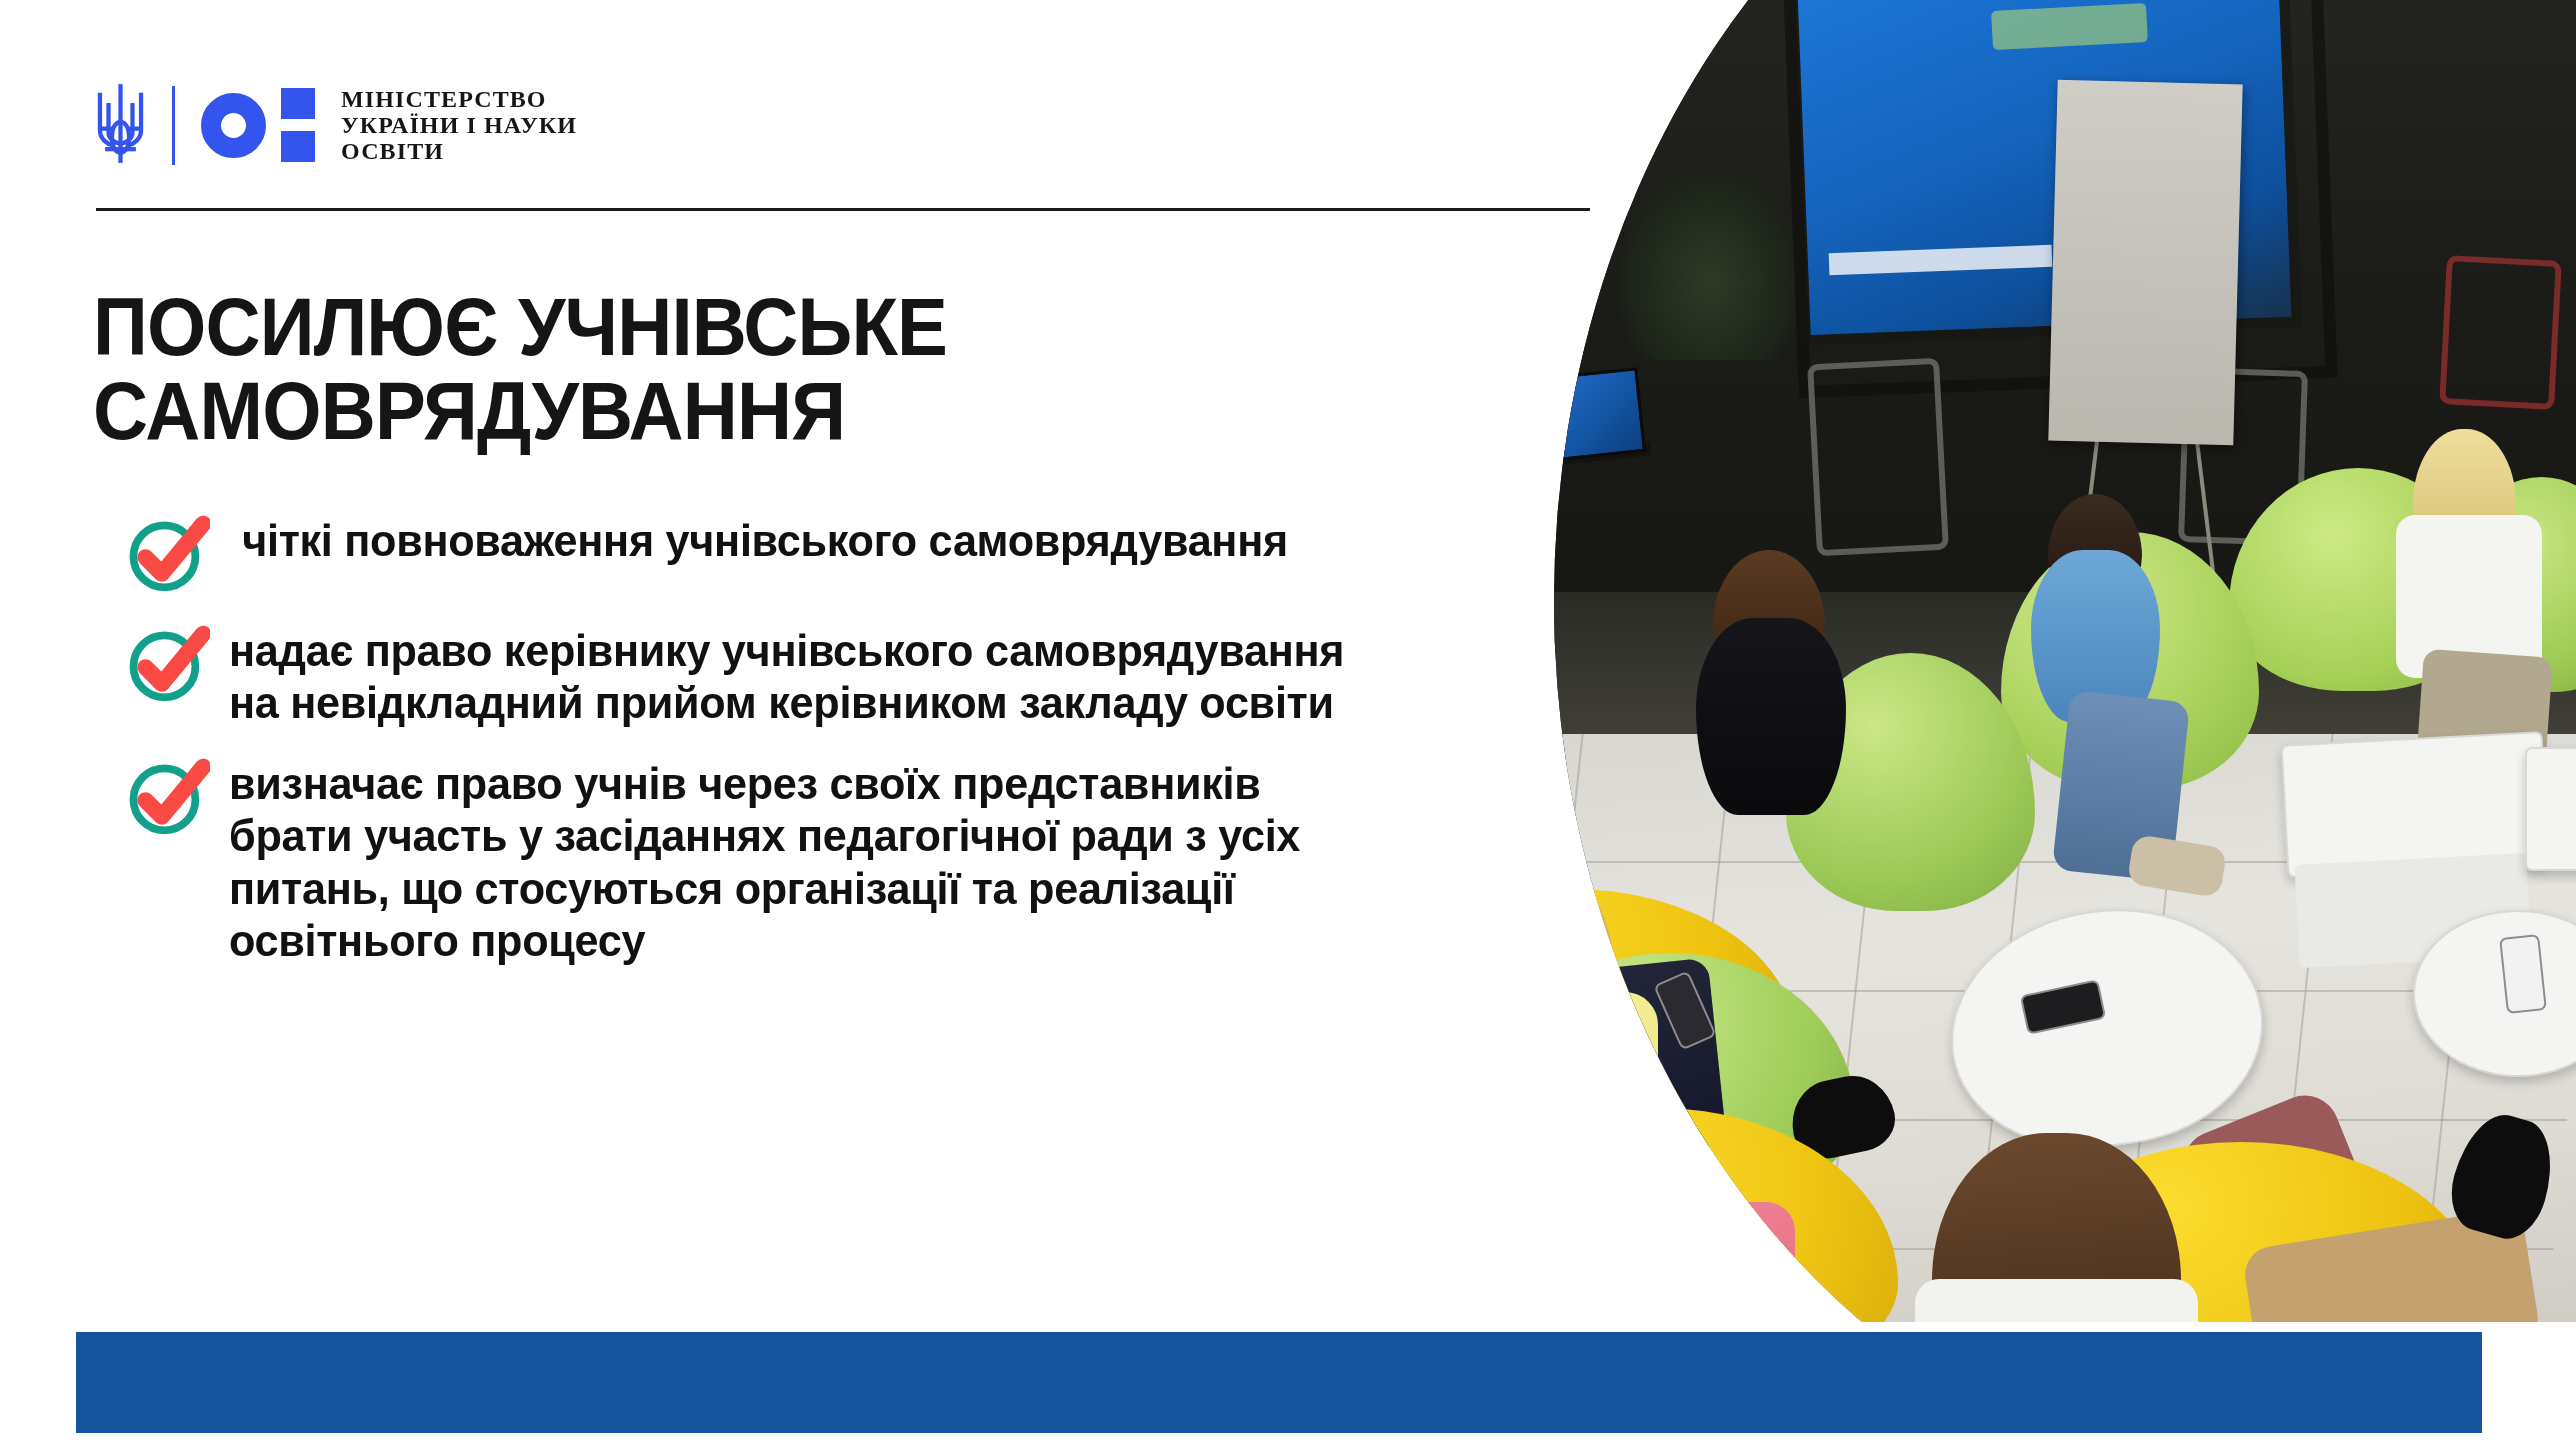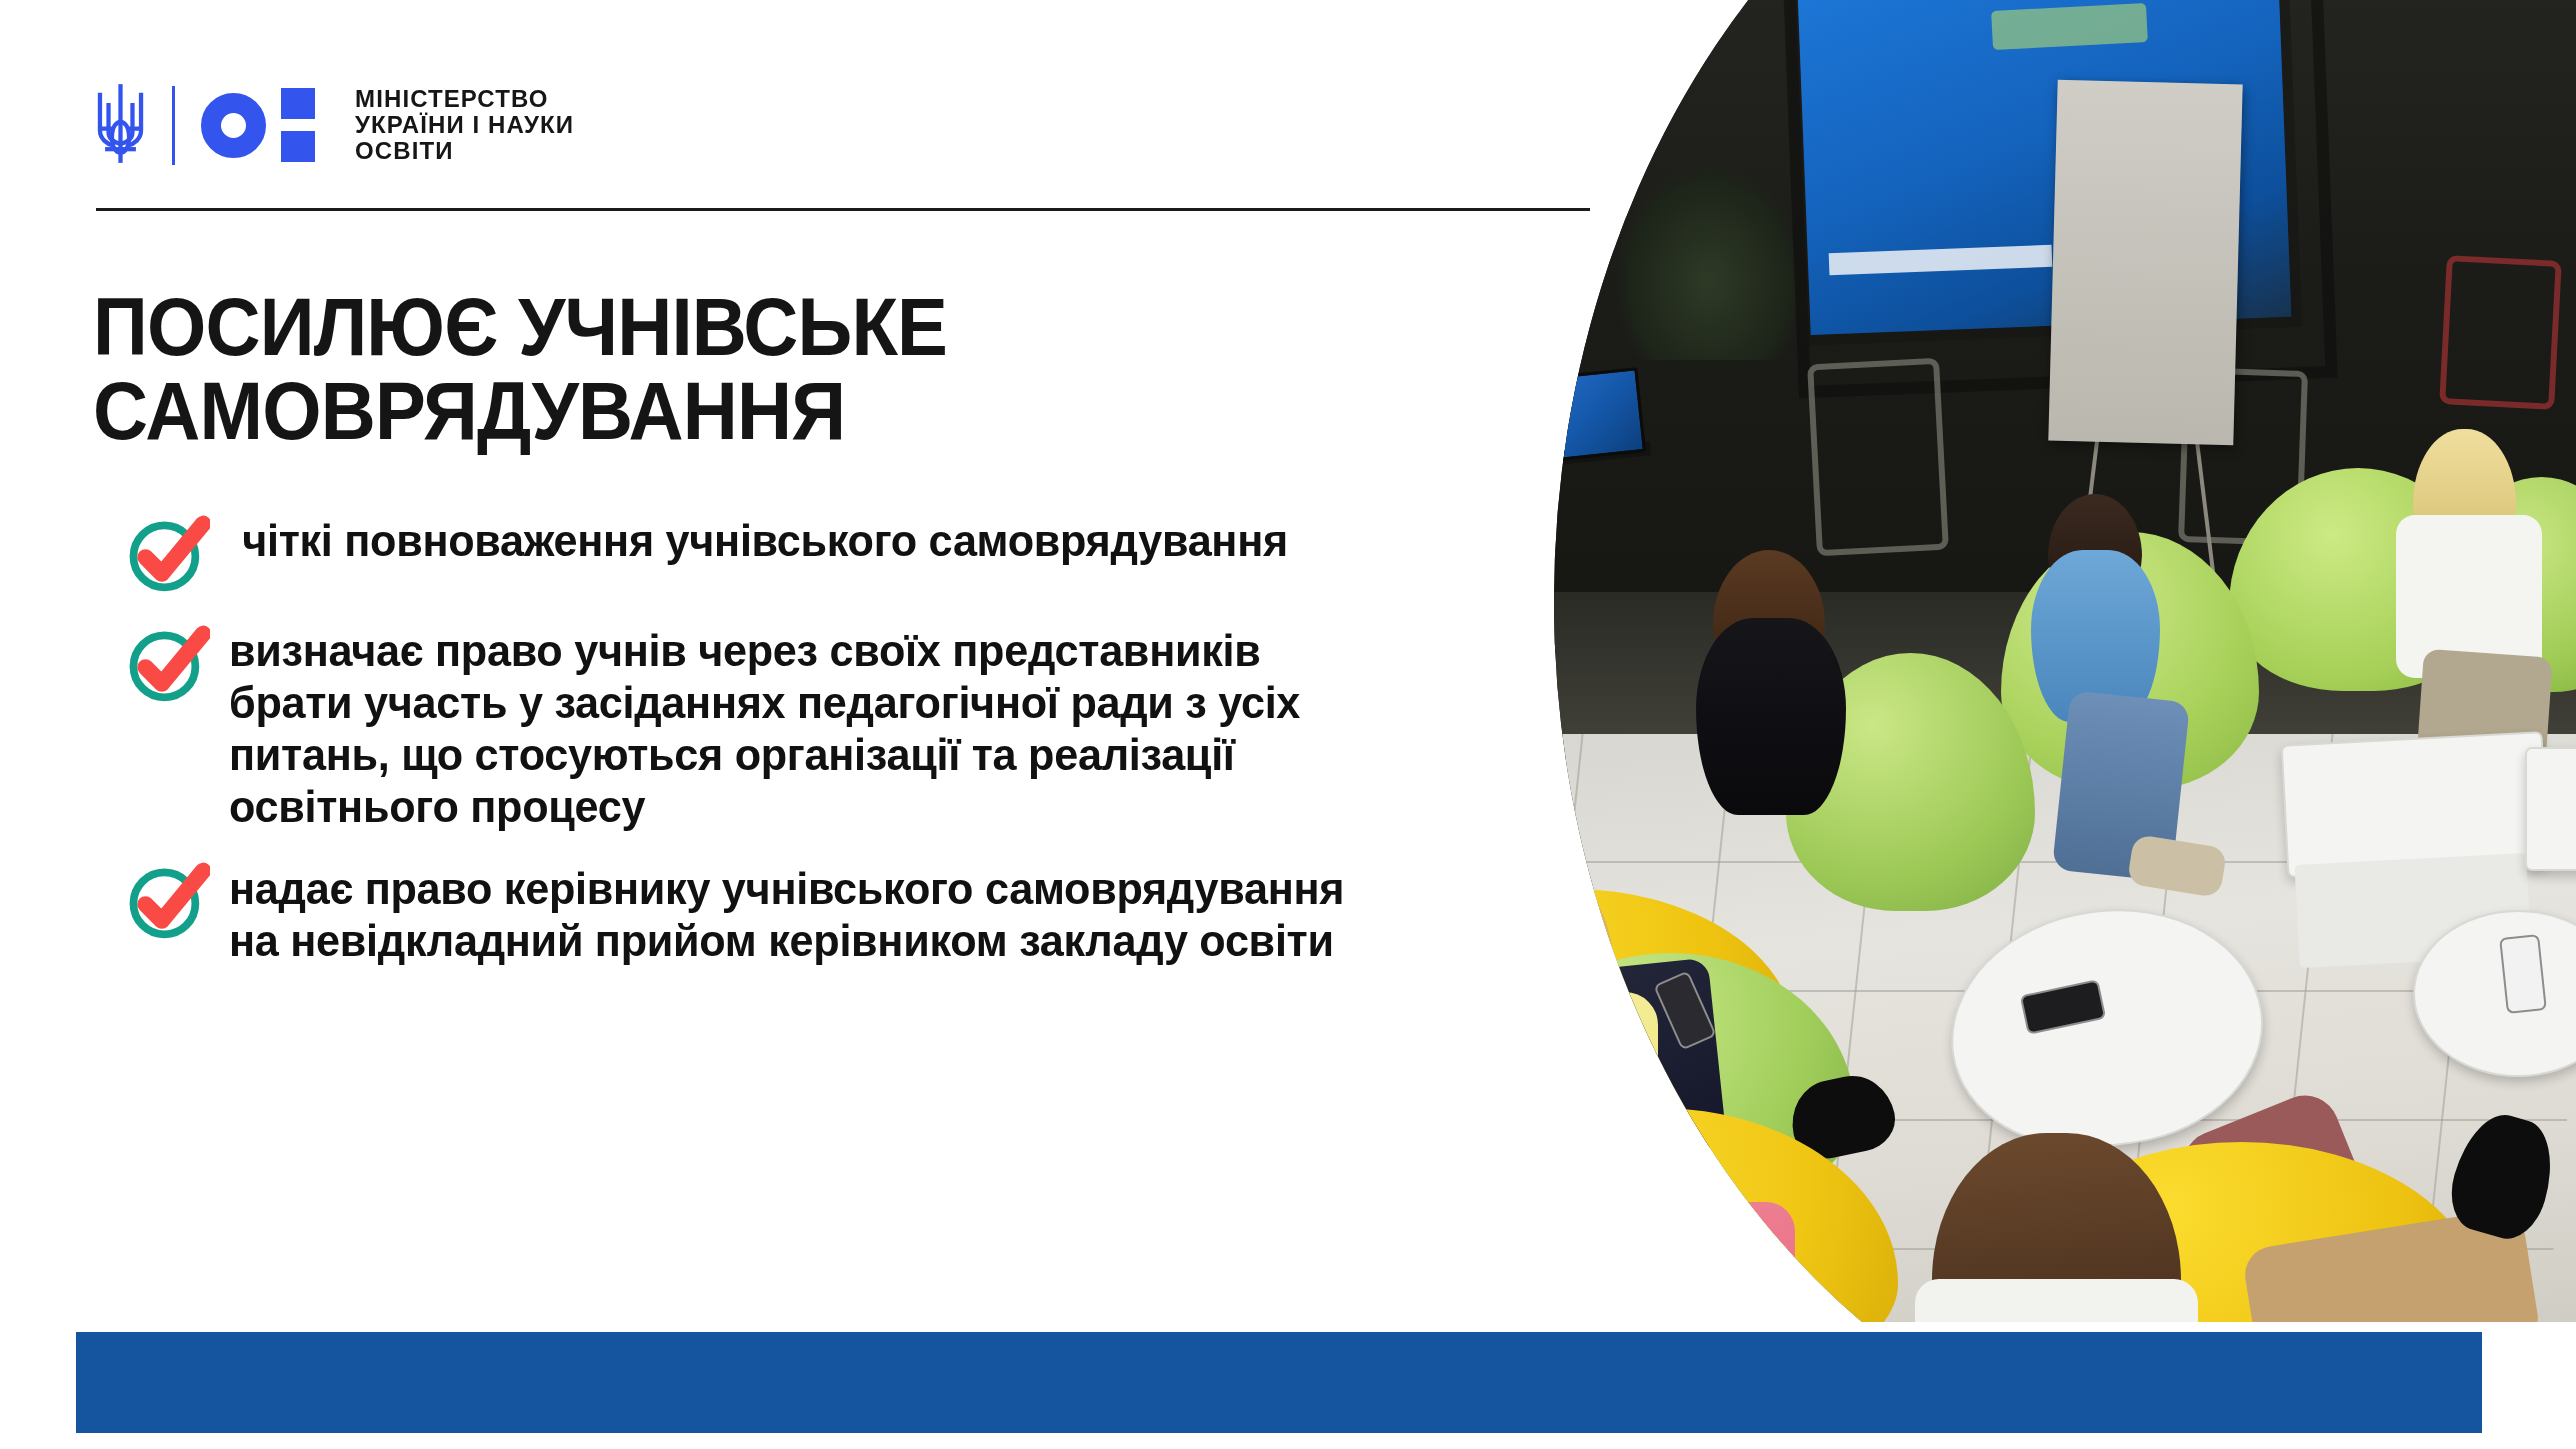--- a/index.html
+++ b/index.html
@@ -100,21 +100,21 @@
     background:radial-gradient(ellipse at 50% 60%,#2e3a26 0%,#1d2419 60%,transparent 72%);}
 
   
   .logo{position:absolute;left:93px;top:79px;display:flex;align-items:center;gap:0;}
   .trident{width:55px;height:89px;}
   .logo-div{width:2.6px;height:79px;background:#3355ee;margin-left:24px;margin-right:26px;}
   .om{display:flex;align-items:center;gap:15.5px;}
   .om-ring{width:65px;height:65px;border-radius:50%;border:20px solid #3355ee;box-sizing:border-box;}
   .om-sq{display:flex;flex-direction:column;gap:12px;}
   .om-sq i{display:block;width:34px;height:31px;background:#3355ee;}
-  .om-text{margin-left:40px;display:flex;flex-direction:column;gap:2px;}
+  .om-text{margin-left:26px;display:flex;flex-direction:column;gap:2px;font-family:Liberation Serif, serif;}
   .om-text span{font-size:24px;font-weight:700;letter-spacing:1.1px;color:#161616;line-height:1;}
 
   
   .divider{position:absolute;left:96px;top:208px;width:1494px;height:3.4px;background:#1b1b1b;}
 
   
   .title{position:absolute;left:93px;top:230px;width:1202px;
     font-size:82px;font-weight:700;line-height:1.02;color:#151515;
     letter-spacing:-0.9px;transform:scaleX(.93);transform-origin:left top;}
 
@@ -234,38 +234,38 @@
     <div class="bullet b1">
       <span class="chk">
         <svg viewBox="0 0 100 100" width="86" height="86" aria-hidden="true">
           <circle cx="47" cy="54" r="36" fill="none" stroke="#12A08A" stroke-width="9"></circle>
           <path d="M25 55 L44 74 L92 16" fill="none" stroke="#FA4A45" stroke-width="19" stroke-linecap="round" stroke-linejoin="round"></path>
         </svg>
       </span>
       <span class="btxt">чіткі повноваження учнівського самоврядування</span>
     </div>
 
+    <div class="bullet b2">
+      <span class="chk">
+        <svg viewBox="0 0 100 100" width="86" height="86" aria-hidden="true">
+          <circle cx="47" cy="54" r="36" fill="none" stroke="#12A08A" stroke-width="9"></circle>
+          <path d="M25 55 L44 74 L92 16" fill="none" stroke="#FA4A45" stroke-width="19" stroke-linecap="round" stroke-linejoin="round"></path>
+        </svg>
+      </span>
+      <span class="btxt">надає право керівнику учнівського самоврядування на невідкладний прийом керівником закладу освіти</span>
+    </div>
+
     <div class="bullet b3">
       <span class="chk">
         <svg viewBox="0 0 100 100" width="86" height="86" aria-hidden="true">
           <circle cx="47" cy="54" r="36" fill="none" stroke="#12A08A" stroke-width="9"></circle>
           <path d="M25 55 L44 74 L92 16" fill="none" stroke="#FA4A45" stroke-width="19" stroke-linecap="round" stroke-linejoin="round"></path>
         </svg>
       </span>
       <span class="btxt">визначає право учнів через своїх представників брати участь у засіданнях педагогічної ради з усіх питань, що стосуються організації та реалізації освітнього процесу</span>
     </div>
 
-    <div class="bullet b2">
-      <span class="chk">
-        <svg viewBox="0 0 100 100" width="86" height="86" aria-hidden="true">
-          <circle cx="47" cy="54" r="36" fill="none" stroke="#12A08A" stroke-width="9"></circle>
-          <path d="M25 55 L44 74 L92 16" fill="none" stroke="#FA4A45" stroke-width="19" stroke-linecap="round" stroke-linejoin="round"></path>
-        </svg>
-      </span>
-      <span class="btxt">надає право керівнику учнівського самоврядування на невідкладний прийом керівником закладу освіти</span>
-    </div>
-
   </div>
 
   <div class="bottombar"></div>
 
 </div>
 
 
 </body></html>

